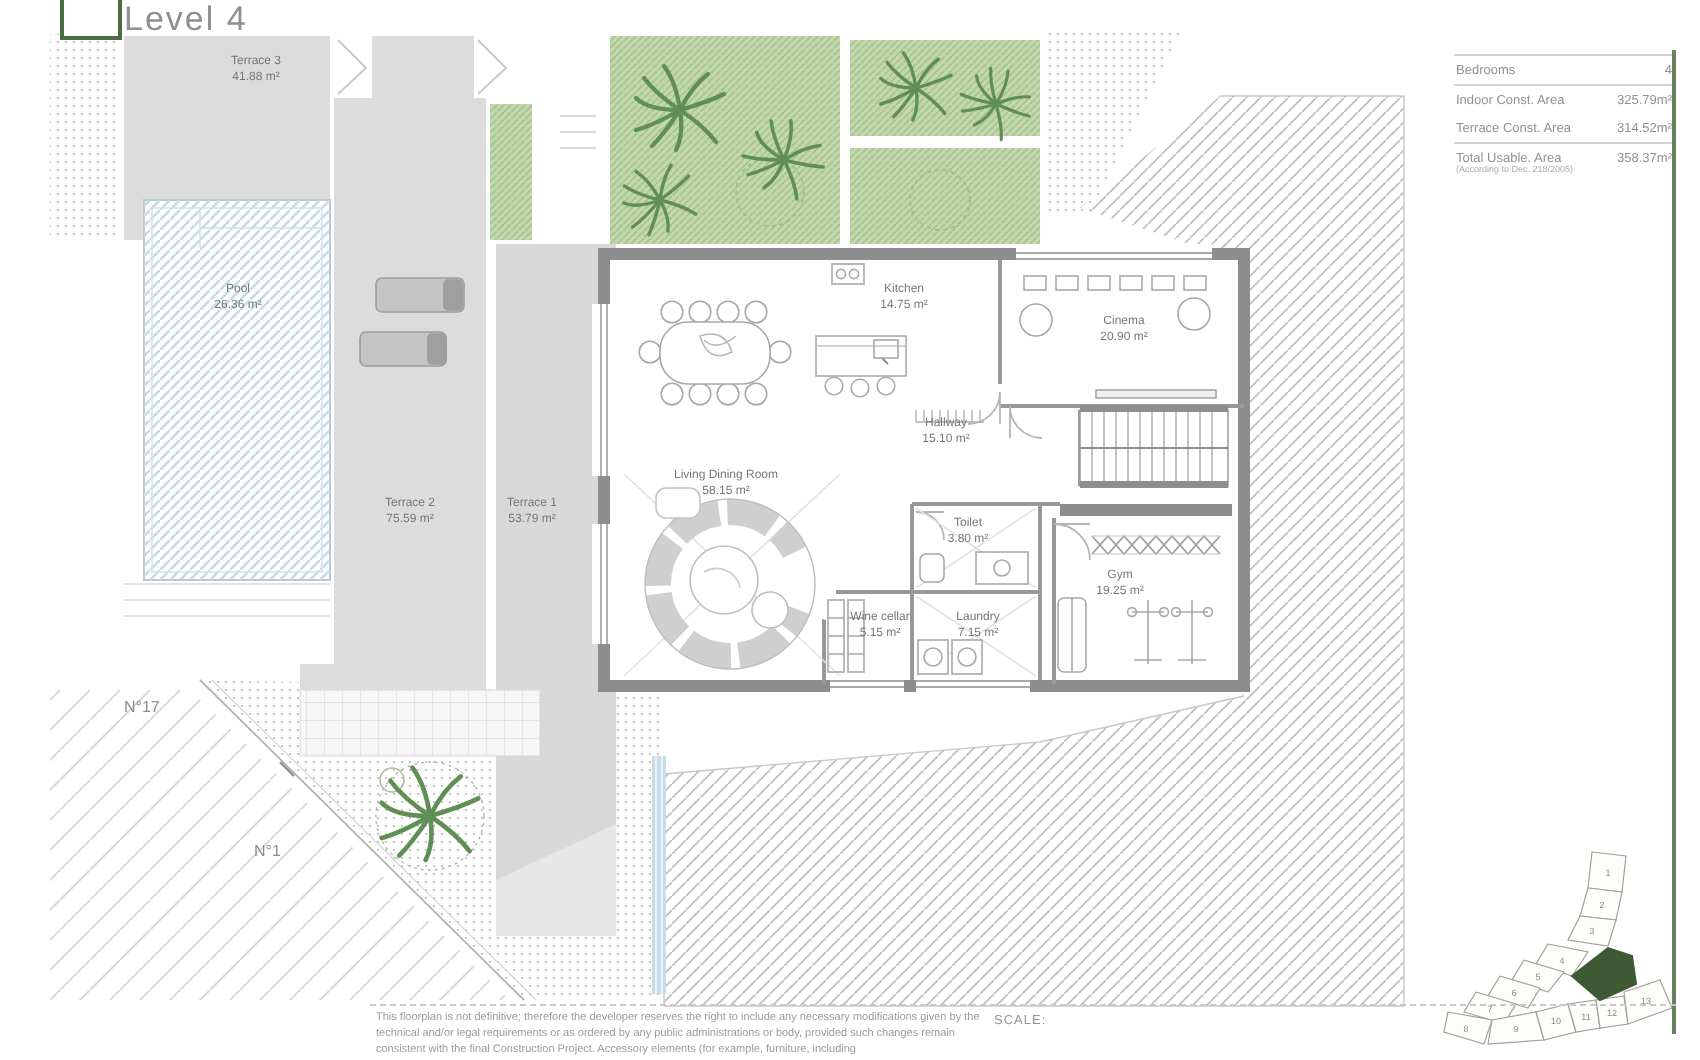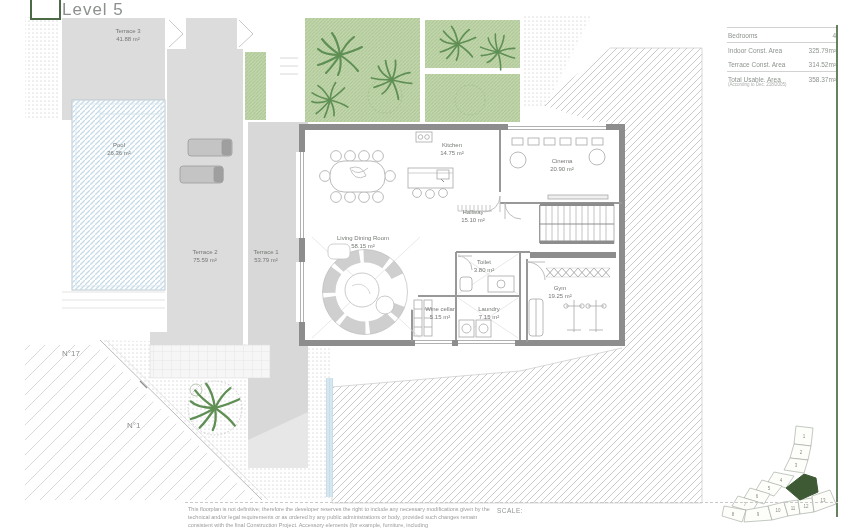--- a/index.html
+++ b/index.html
@@ -350,21 +350,21 @@
     <span>Gym</span>
       <span class="ar">19.25 m²</span>
   </div>
   <span class="plotnum" style="left:62px;top:349px">N°17</span>
   <span class="plotnum" style="left:127px;top:421px">N°1</span>
 
   <div class="abs" id="logo">
     
     
   </div>
-  <div class="abs" id="title">Level 5</div>
+  <div class="abs" id="title">Level 4</div>
 
   <div class="abs" id="panel">
     <div class="rule"></div>
     <div class="row">
       <span>Bedrooms</span>
       <span>4</span>
     </div>
     <div class="rule"></div>
     <div class="row">
       <span>Indoor Const. Area</span>

